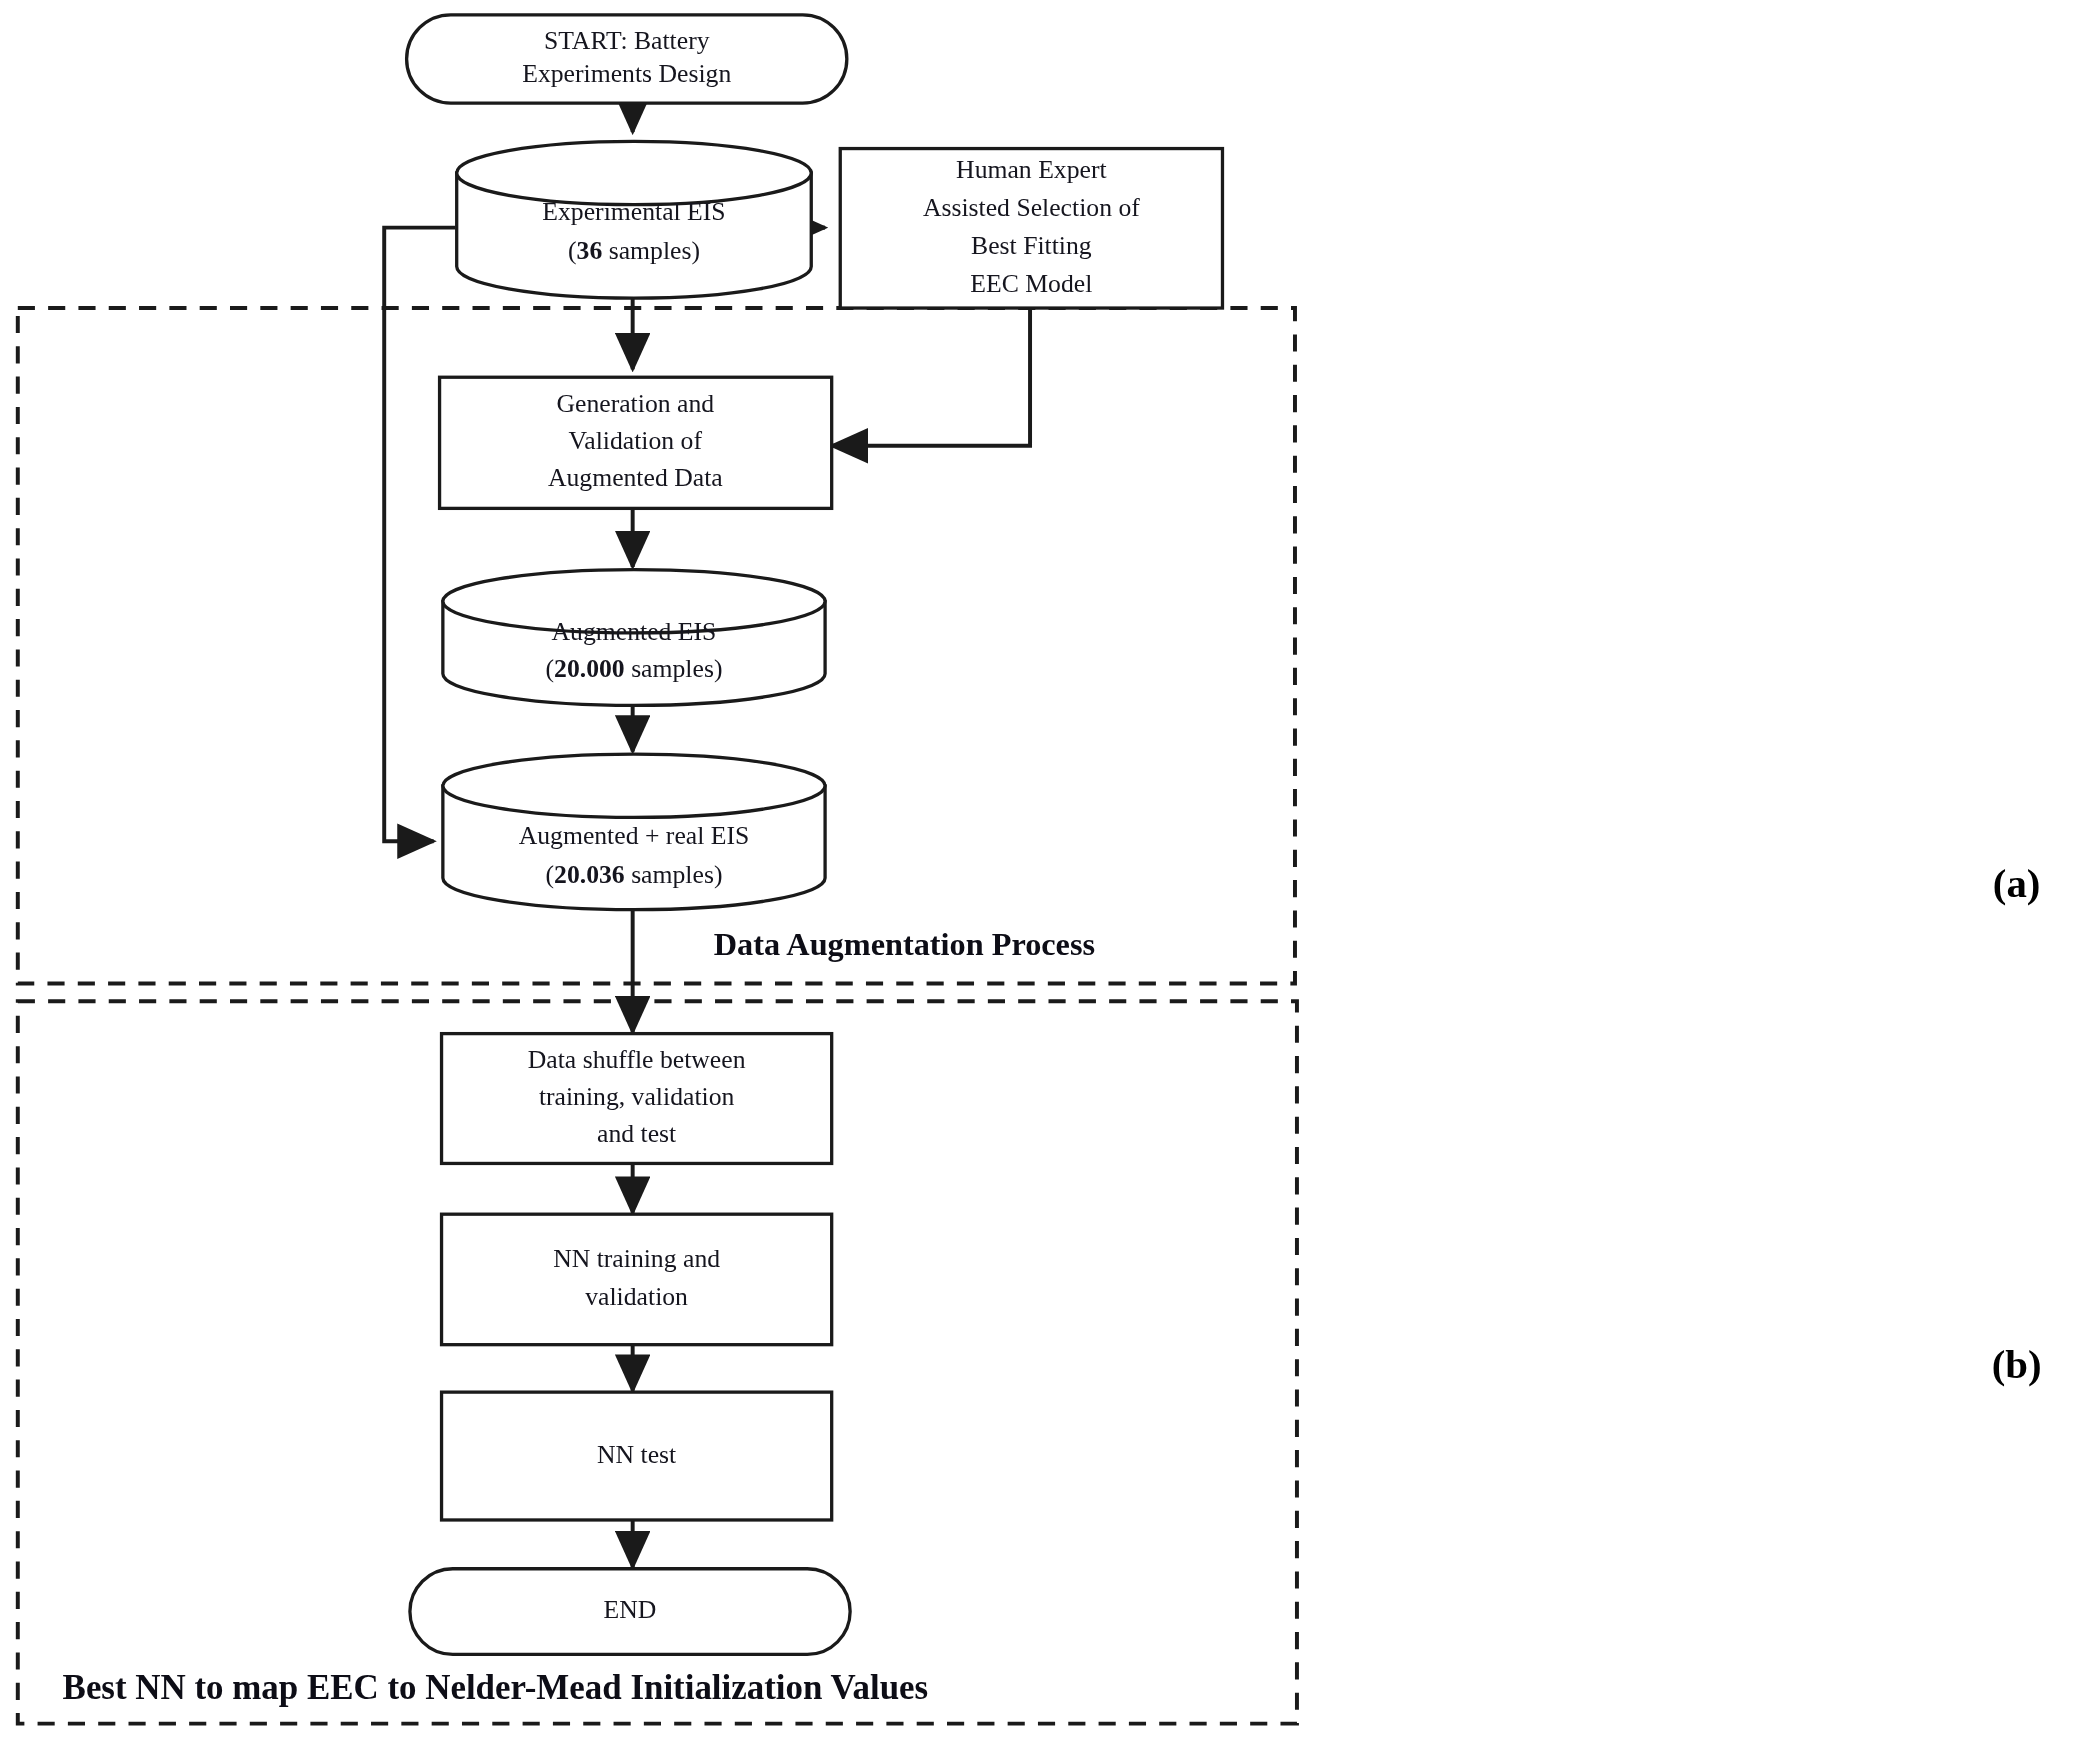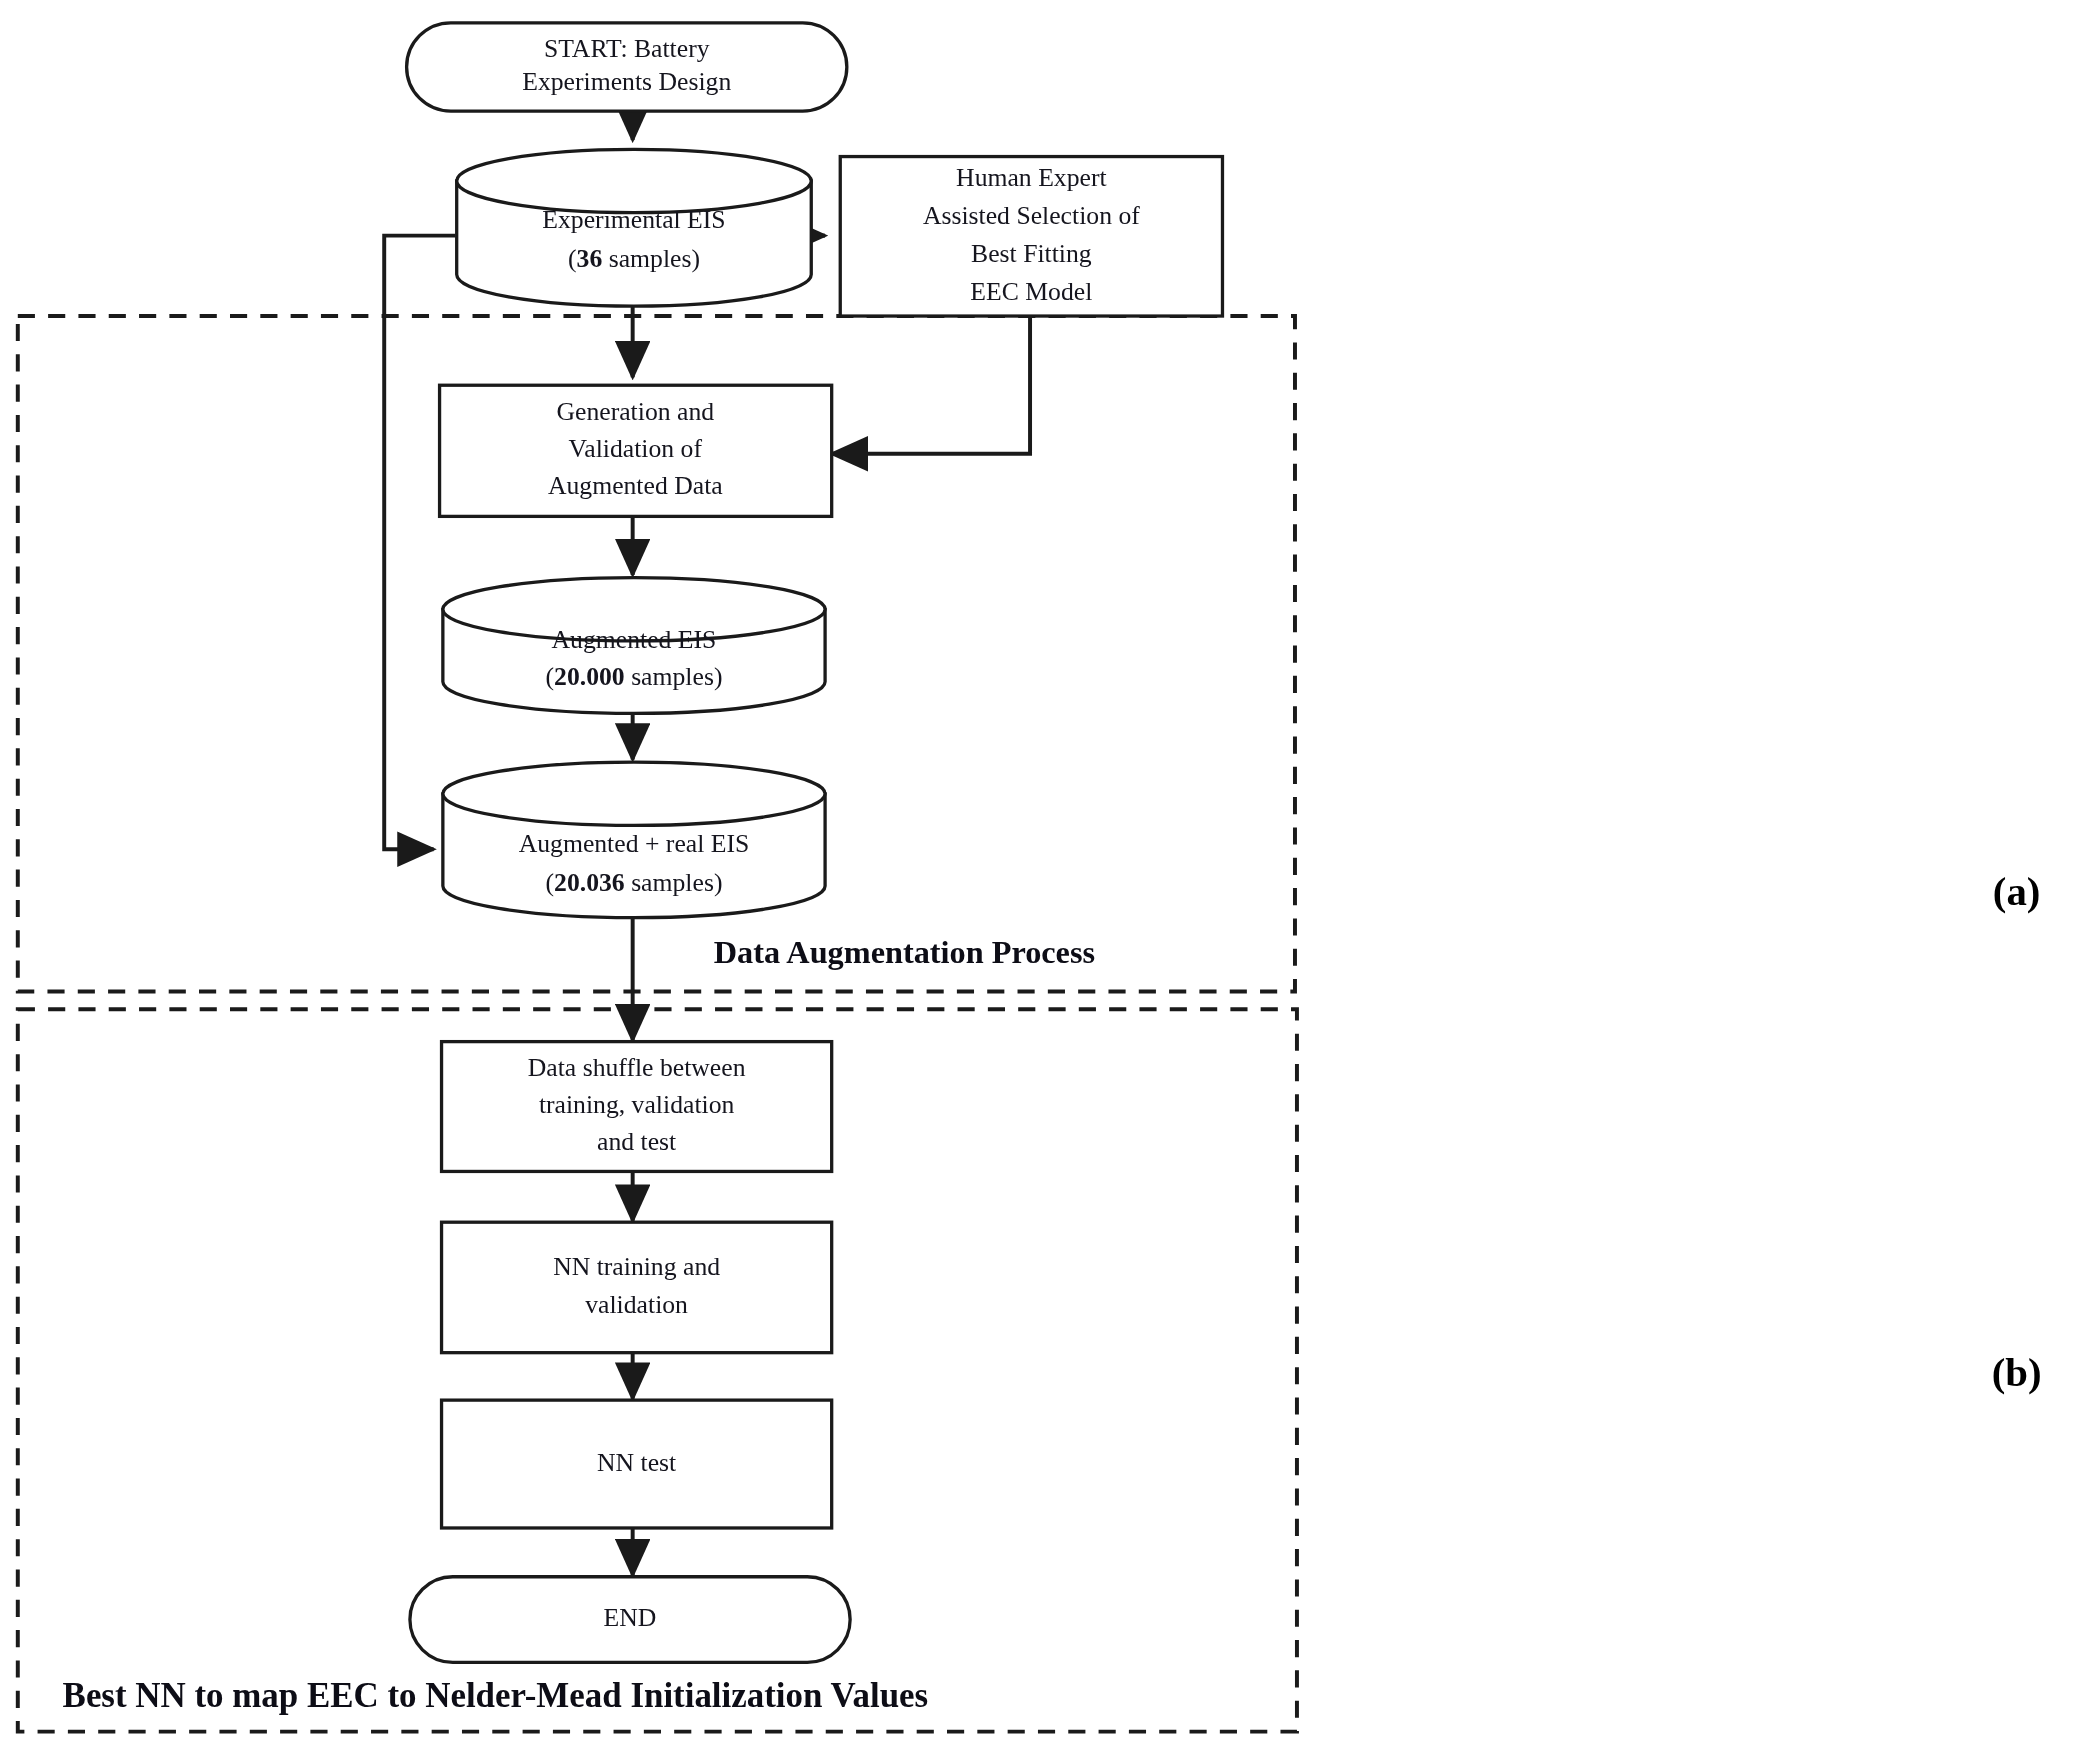--- a/index.html
+++ b/index.html
@@ -11,21 +11,21 @@
     width: 2097px;
     height: 1743px;
     font-family: "Liberation Serif", "DejaVu Serif", serif;
     color: #000000;
     position: relative;
     overflow: hidden;
   }
   #flow-root {
     position: absolute;
     left: 0;
-    top: 8px;
+    top: 0;
     width: 2097px;
     height: 1363px;
   }
   svg { display: block; }
 
   .shape-stroke {
     fill: #ffffff;
     stroke: #1a1a1a;
     stroke-width: 5;
   }

